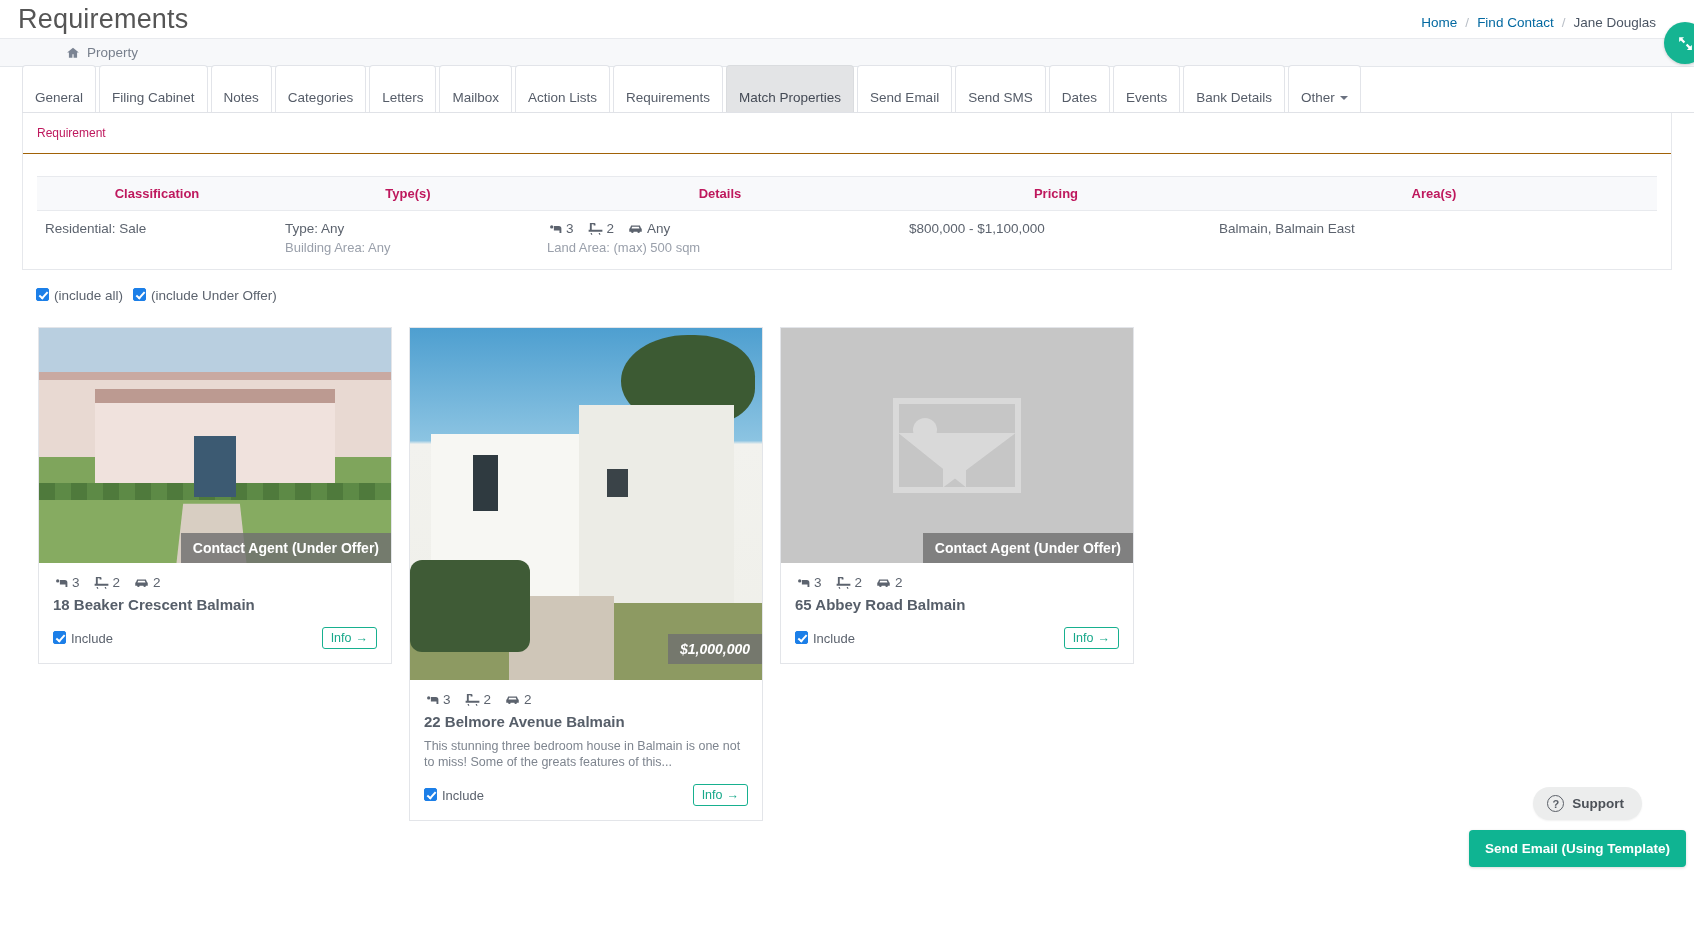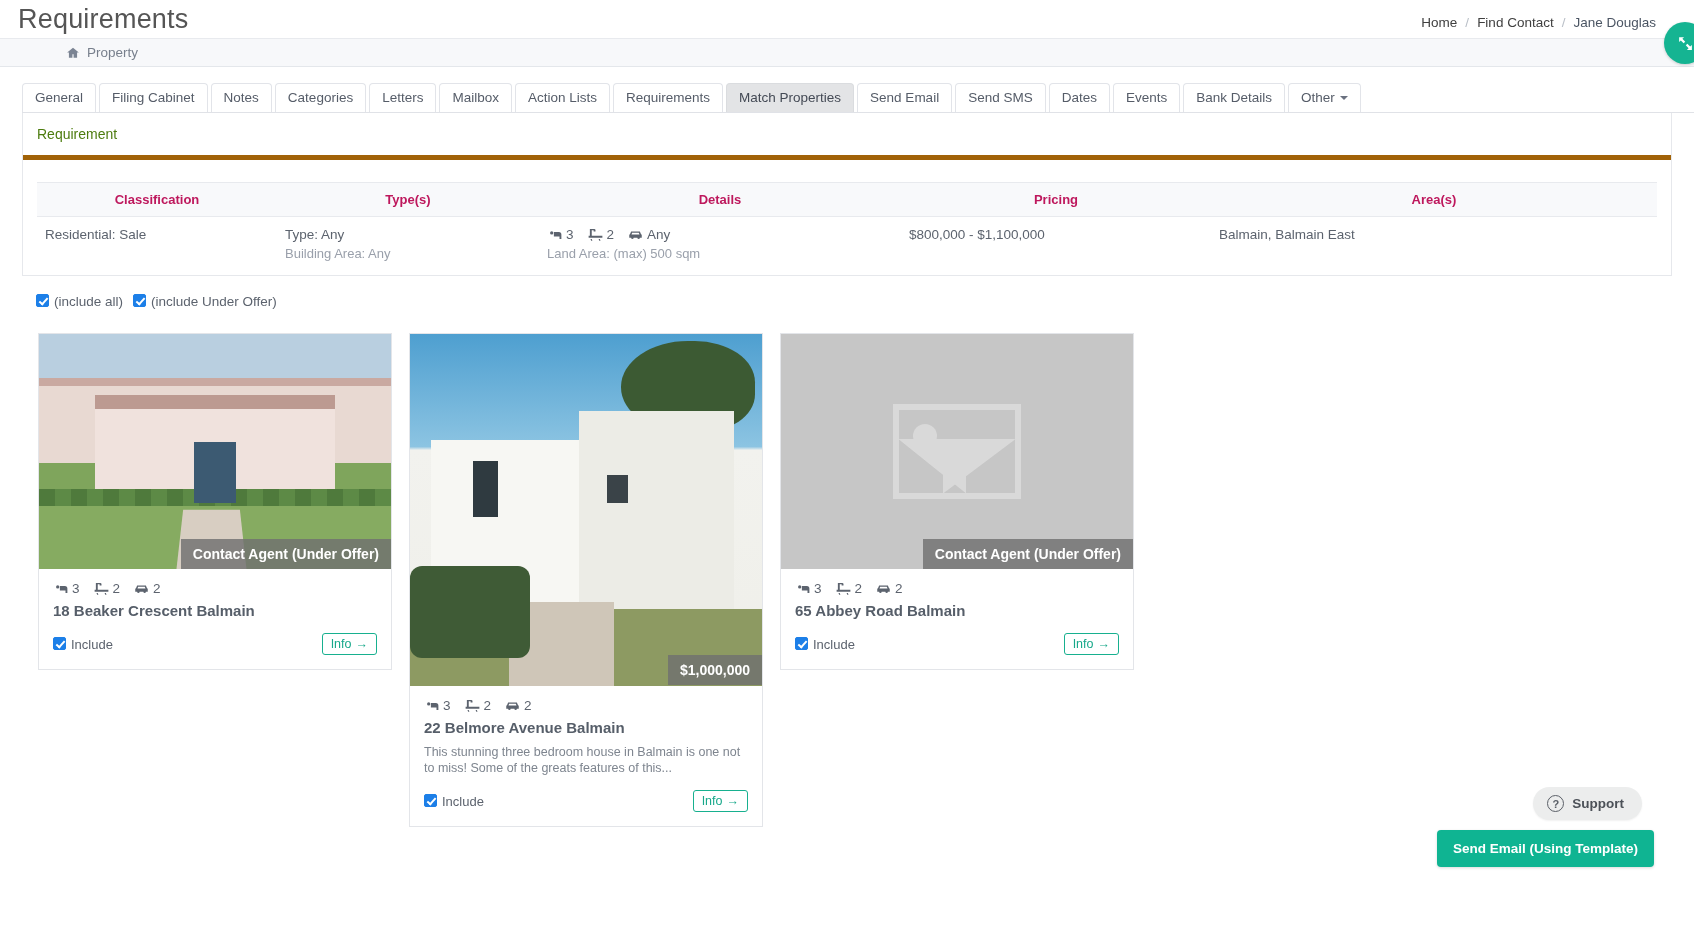--- a/index.html
+++ b/index.html
@@ -31,21 +31,21 @@
   }
   .breadcrumb {
     display: flex;
     align-items: center;
     gap: 8px;
     font-size: 13.5px;
     color: #6b7280;
     padding-right: 20px;
     padding-top: 6px;
   }
-  .breadcrumb .crumb { color: #404040; }
+  .breadcrumb .crumb { color: #0369a1; }
   .breadcrumb .crumb.active { color: #4b5563; }
   .breadcrumb .sep { color: #b9bfc7; }
 
   
   .expand-fab {
     position: absolute;
     right: -12px;
     top: 22px;
     width: 42px; height: 42px;
     border-radius: 50%;
@@ -91,21 +91,21 @@
     align-items: flex-end;
     gap: 3px;
     border-bottom: 1px solid #e0e2e7;
     height: 30px;
   }
   .tab {
     border: 1px solid #e2e4e9;
     border-bottom: none;
     background: #fff;
     border-radius: 4px 4px 0 0;
-    padding: 6px 12px 7px;
+    padding: 24px 12px 7px;
     font-size: 13.5px;
     color: #555c68;
     line-height: 15px;
     cursor: pointer;
     white-space: nowrap;
   }
   .tab.active {
     background: #e3e4e6;
     border-color: #dadcdf;
     color: #444a55;
@@ -121,23 +121,23 @@
 
   
   .panel {
     margin: 0 22px;
     border: 1px solid #e6e8ec;
     border-top: none;
     background: #fff;
   }
   .panel-head {
     padding: 13px 14px;
-    border-bottom: 5px solid #a16207;
-    font-size: 14px;
-    color: #4d7c0f;
+    border-bottom: 1px solid #a16207;
+    font-size: 12px;
+    color: #be185d;
     font-weight: 400;
   }
 
   
   .req-table {
     width: calc(100% - 28px);
     margin: 22px 14px 0 14px;
     border-collapse: collapse;
     font-size: 13.5px;
   }
@@ -226,21 +226,21 @@
     position: absolute;
     right: 0;
     bottom: 0;
     background: rgba(112,112,112,.82);
     color: #fff;
     font-size: 14px;
     font-weight: bold;
     padding: 7px 12px;
     white-space: nowrap;
   }
-  .badge.price { bottom: 1px; }
+  .badge.price { bottom: 16px; font-style: italic; }
   .card-body { padding: 12px 14px 0; }
   .card-title {
     font-size: 15px;
     font-weight: bold;
     color: #565e69;
     margin: 6px 0 0;
   }
   .card-desc {
     font-size: 12.5px;
     color: #7e858f;
@@ -369,21 +369,21 @@
     border-radius: 50%;
     font-size: 11px;
     font-weight: bold;
     display: flex;
     align-items: center;
     justify-content: center;
     color: #5b6068;
   }
   .send-email-btn {
     position: absolute;
-    right: 40px;
+    right: 8px;
     bottom: 58px;
     background: #0fb492;
     color: #fff;
     border: none;
     border-radius: 4px;
     font-size: 13.5px;
     font-weight: bold;
     padding: 11px 16px;
     cursor: pointer;
     font-family: "Liberation Sans", sans-serif;

